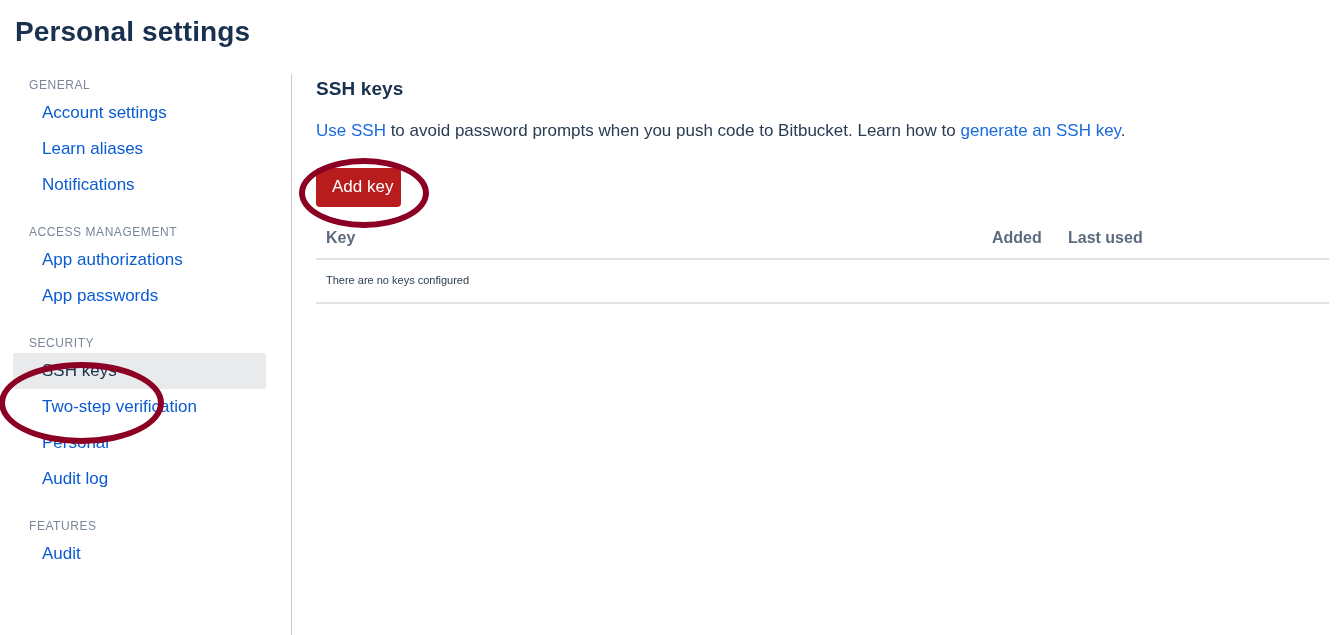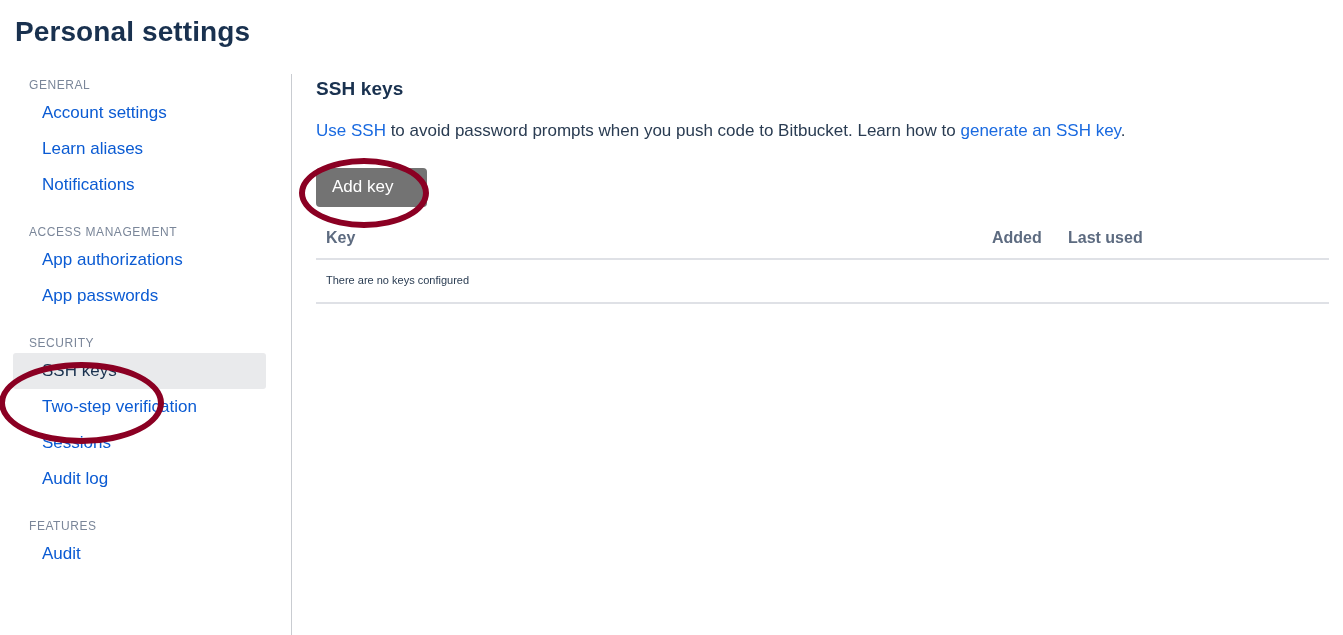--- a/index.html
+++ b/index.html
@@ -108,28 +108,28 @@
     color: #1a6ae0;
     text-decoration: none;
   }
 
   
   #add-key-button {
     position: absolute;
     left: 0;
     top: 92px;
     display: inline-block;
-    background: #737373;
+    background: #b91c1c;
     color: #ffffff;
     font-size: 17px;
     line-height: 20px;
     font-family: "Liberation Sans", sans-serif;
     border: none;
     border-radius: 4px;
-    padding: 9px 34px 10px 16px;
+    padding: 9px 8px 10px 16px;
     cursor: pointer;
   }
 
   
   #keys-table {
     position: absolute;
     left: 0;
     top: 153px;
     width: 1003px;
     border-collapse: collapse;
@@ -195,21 +195,21 @@
 
   <div class="nav-section-label">ACCESS MANAGEMENT</div>
   <a class="nav-item">App authorizations</a>
   <a class="nav-item">App passwords</a>
 
   <div class="nav-gap"></div>
 
   <div class="nav-section-label">SECURITY</div>
   <a class="nav-item selected">SSH keys</a>
   <a class="nav-item">Two-step verification</a>
-  <a class="nav-item">Sessions</a>
+  <a class="nav-item">Personal</a>
   <a class="nav-item">Audit log</a>
 
   <div class="nav-gap"></div>
 
   <div class="nav-section-label">FEATURES</div>
   <a class="nav-item">Audit</a>
 
 </nav>
 
 <main id="content">

